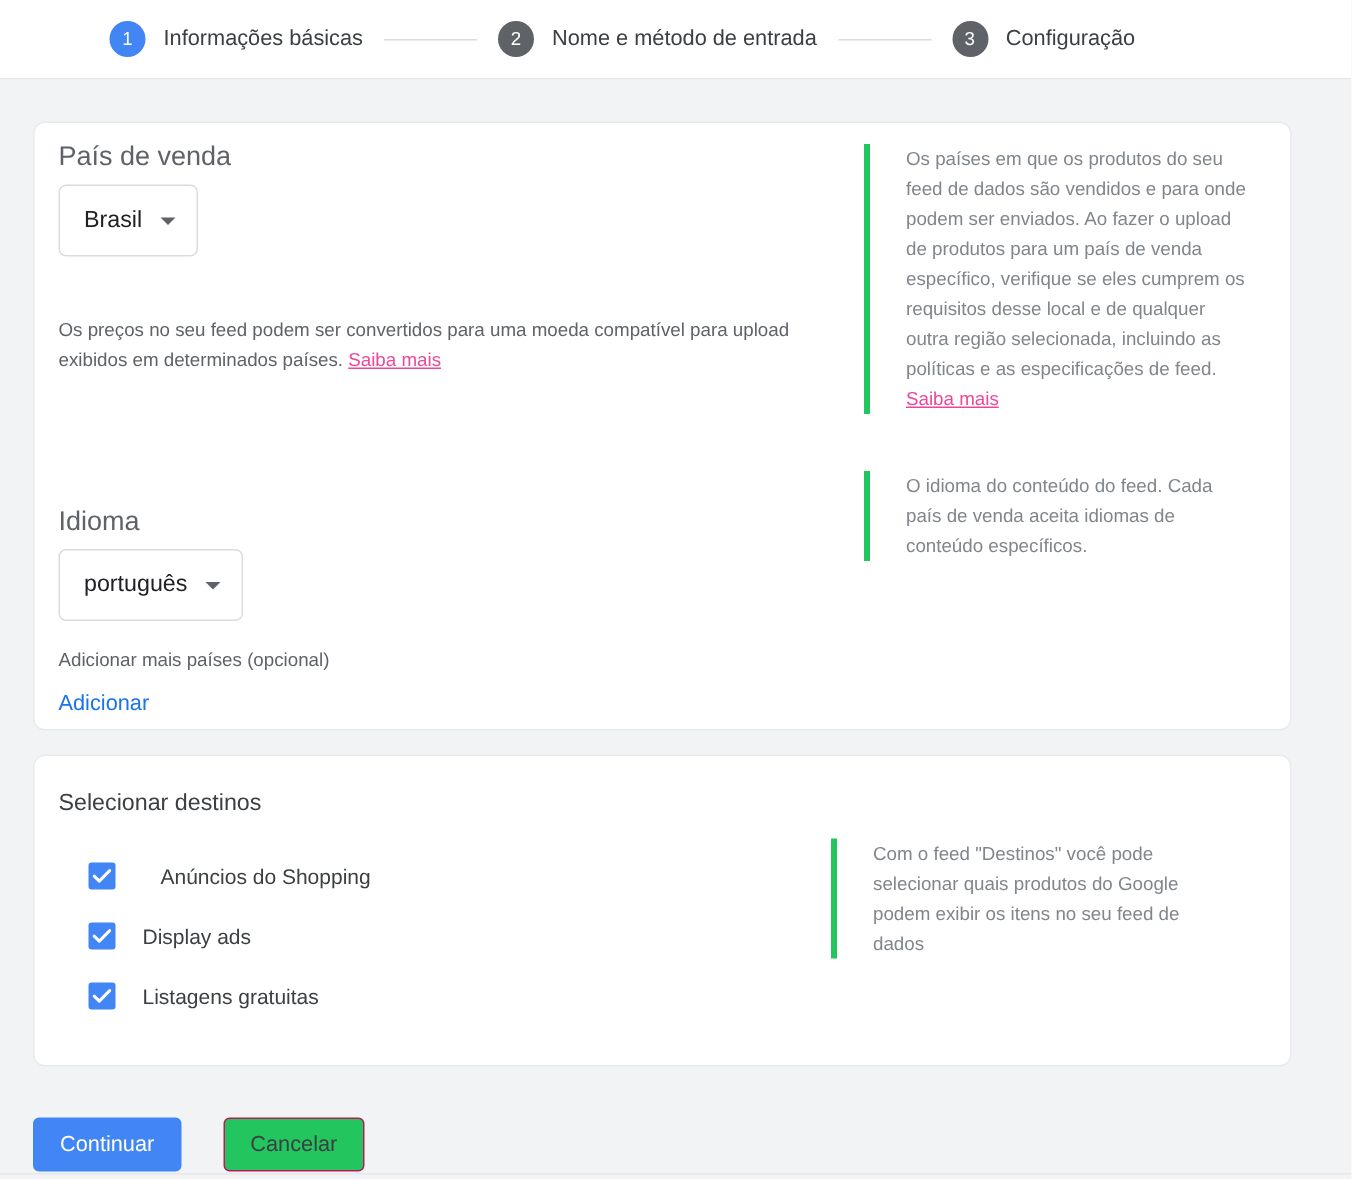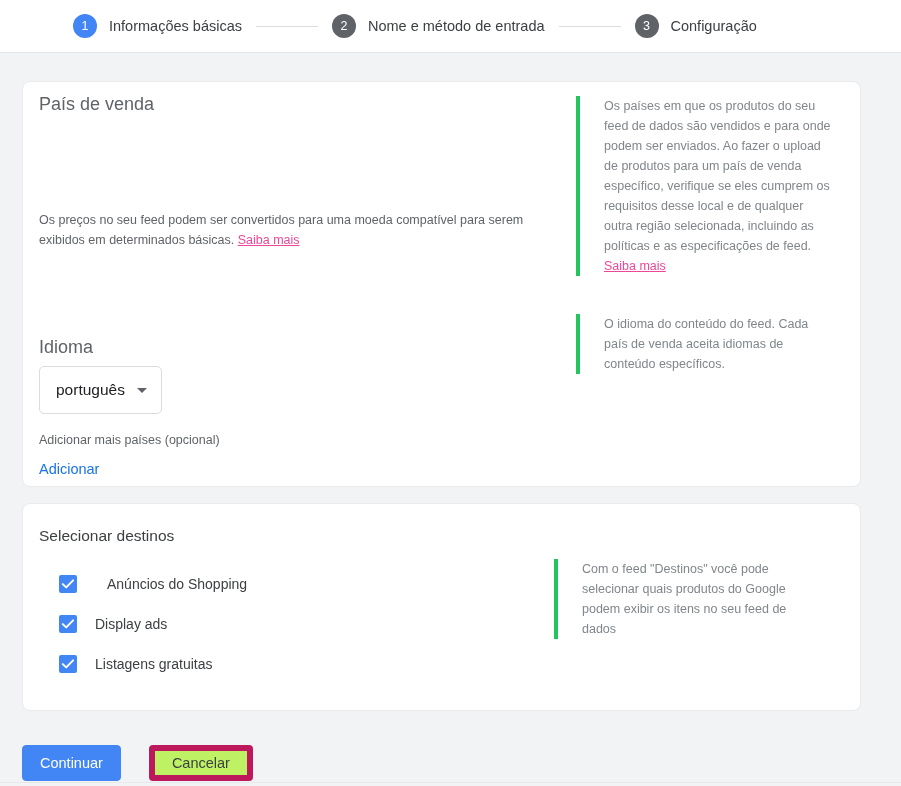--- a/index.html
+++ b/index.html
@@ -190,23 +190,23 @@
     cursor: pointer;
     padding: 0 17px;
     white-space: nowrap;
   }
   .btn-primary {
     background: #4285f4;
     color: #ffffff;
     border: 1px solid #4285f4;
   }
   .btn-secondary {
-    background: #bef264;
+    background: #22c55e;
     color: #3c4043;
-    border: 6px solid #be185d;
+    border: 1px solid #be185d;
   }
   .bottom-rule {
     position: absolute;
     left: 0; bottom: 3px;
     width: 901px; height: 1px;
     background: #e6e8ea;
   }
 </style>
 </head>
 <body>
@@ -246,24 +246,28 @@
 
   <div class="content">
 
     <div class="card" id="card-basics">
       <div class="card-cols">
 
         <div class="col-left">
 
           <div style="position:absolute; left:16px; top:12px;">
             <div class="field-label">País de venda</div>
+            <div class="select-box">
+              <span class="select-value">Brasil</span>
+              <span class="caret"></span>
+            </div>
           </div>
 
           <div class="helper-text" style="position:absolute; left:16px; top:128px;">
-            <span>Os preços no seu feed podem ser convertidos para uma moeda compatível para serem exibidos em determinados básicas. </span><span class="link">Saiba mais</span>
+            <span>Os preços no seu feed podem ser convertidos para uma moeda compatível para upload exibidos em determinados países. </span><span class="link">Saiba mais</span>
           </div>
 
           <div style="position:absolute; left:16px; top:255px;">
             <div class="field-label">Idioma</div>
             <div class="select-box">
               <span class="select-value">português</span>
               <span class="caret"></span>
             </div>
           </div>
 

